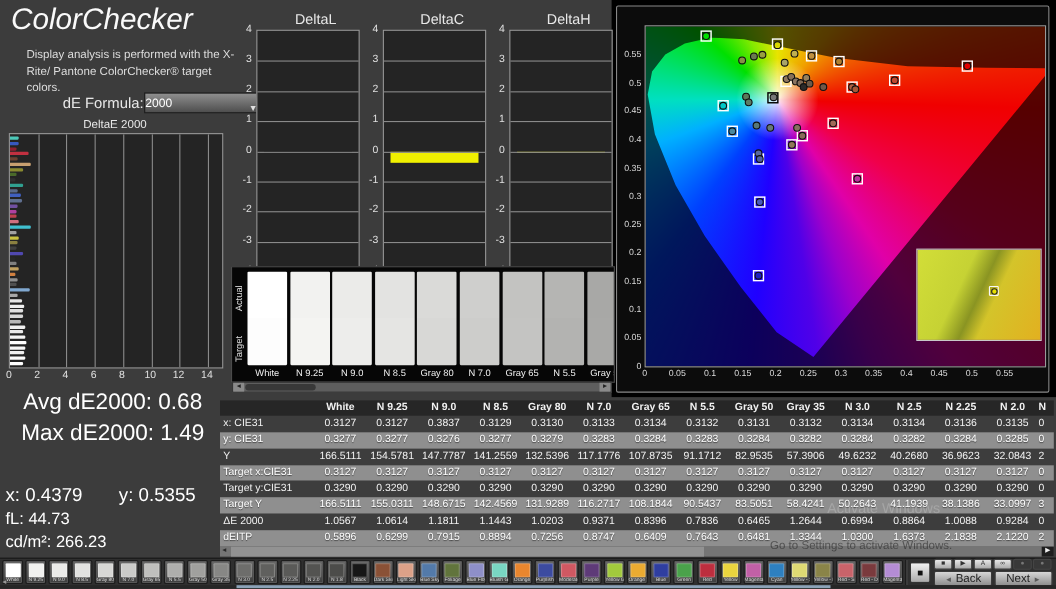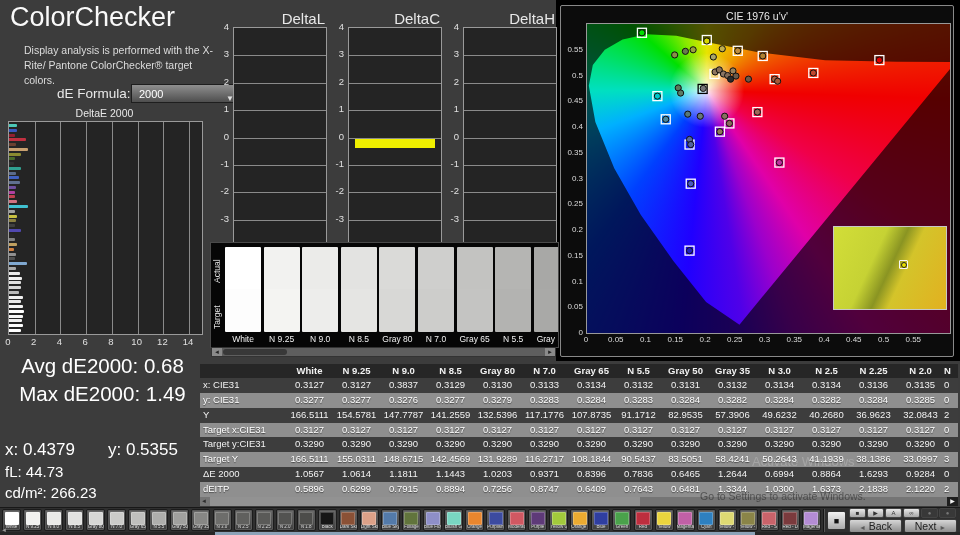--- a/index.html
+++ b/index.html
@@ -4,39 +4,39 @@
 <style>
   html,body{margin:0;padding:0;background:#222;}
   #app{position:relative;width:960px;height:535px;background:#3c3c3c;overflow:hidden;
        font-family:"Liberation Sans",sans-serif;color:#f0f0f0;}
   .abs{position:absolute;}
 
   
   .black-right{left:556px;top:0;width:404px;height:361px;background:#000;}
 
   
-  .title{left:10px;top:2px;font-size:27px;font-weight:500;color:#fafafa;}
+  .title{left:10px;top:2px;font-size:27px;font-weight:500;color:#fafafa;font-style:italic;}
   .desc{left:24px;top:43px;width:192px;font-size:10.5px;line-height:1.45;color:#dcdcdc;}
   .formula-label{left:57px;top:86px;font-size:13.5px;color:#e8e8e8;}
   .dropdown{left:131px;top:84px;width:108px;height:19px;background:linear-gradient(#8f8f8f,#4e4e4e);
-            border:1px solid #1e1e1e;color:#fff;font-size:11px;line-height:19px;padding-left:7px;box-sizing:border-box;}
+            border:1px solid #1e1e1e;color:#fff;font-size:11px;line-height:19px;box-sizing:border-box;}
   .dropdown .arr{position:absolute;right:4px;top:4px;font-size:8px;color:#e0e0e0;}
 
   
   .de-title{left:8px;top:107px;width:193px;text-align:center;font-size:10.5px;color:#e8e8e8;}
   .de-plot{left:8px;top:121px;width:193px;height:212px;background:#242424;border:1px solid #9a9a9a;overflow:hidden;}
   .de-grid{position:absolute;top:0;bottom:0;width:1px;background:#8a8a8a;}
   .de-bars{position:absolute;left:0;top:2px;right:0;bottom:0;display:flex;flex-direction:column;}
   .de-bar{display:block;height:3px;margin-bottom:1.77px;border-radius:0 1px 1px 0;}
   .de-xlabels{left:8px;top:336px;width:193px;height:12px;}
   .de-xlabels span{position:absolute;transform:translateX(-50%);font-size:9.5px;color:#e0e0e0;}
 
   
   .dchart{position:absolute;top:10px;width:124px;height:245px;}
-  .dchart-title{position:absolute;left:28px;top:0;width:92px;text-align:right;font-size:15px;color:#e8e8e8;}
+  .dchart-title{position:absolute;left:36px;top:0;width:92px;text-align:center;font-size:13px;color:#e8e8e8;}
   .dchart-plot{position:absolute;left:28px;top:17px;width:92px;height:219px;background:#242424;border:1px solid #9a9a9a;}
   .dgrid{position:absolute;left:0;right:0;height:1px;background:#8a8a8a;}
   .dylab{position:absolute;left:8px;width:16px;text-align:right;font-size:9.5px;color:#e0e0e0;}
   .dbar{position:absolute;left:7%;right:7%;}
 
   
   .sw-panel{left:210px;top:242px;width:347px;height:104px;background:#060606;border:1px solid #4a4a4a;overflow:hidden;}
   .sw-rowlabel{position:absolute;left:1px;width:11px;font-size:8.5px;color:#e0e0e0;
                writing-mode:vertical-rl;transform:rotate(180deg);text-align:center;}
   .sw-item{position:absolute;top:4px;width:36px;}
@@ -311,21 +311,20 @@
         </div>
       </div>
   </div>
   <div class="abs sw-scroll">
     <span class="sarrow" style="left:0;">◄</span>
     <span class="sarrow" style="right:0;">►</span>
     <span class="sw-thumb"></span>
   </div>
 
   <div class="abs cie-panel">
-    <div class="cie-title">CIE 1976 u'v'</div>
     <div class="cie-plot">
       <div class="cie-grad cie-dim"></div>
       <div class="cie-grad cie-bright"></div>
     </div>
     <svg class="cie-svg" viewBox="0 0 363 309">
         <rect x="51.437704918032786" y="5.28500000000002" width="9" height="9" fill="none" stroke="#ffffff" stroke-width="1.3"></rect>
         <rect x="116.3016393442623" y="12.495000000000015" width="9" height="9" fill="none" stroke="#ffffff" stroke-width="1.3"></rect>
         <rect x="147.24590163934428" y="23.309999999999956" width="9" height="9" fill="none" stroke="#ffffff" stroke-width="1.3"></rect>
         <rect x="172.23934426229508" y="28.459999999999972" width="9" height="9" fill="none" stroke="#ffffff" stroke-width="1.3"></rect>
         <rect x="288.8754098360656" y="32.57999999999996" width="9" height="9" fill="none" stroke="#ffffff" stroke-width="1.3"></rect>
@@ -552,21 +551,21 @@
         <div class="tcell">1.1811</div>
         <div class="tcell">1.1443</div>
         <div class="tcell">1.0203</div>
         <div class="tcell">0.9371</div>
         <div class="tcell">0.8396</div>
         <div class="tcell">0.7836</div>
         <div class="tcell">0.6465</div>
         <div class="tcell">1.2644</div>
         <div class="tcell">0.6994</div>
         <div class="tcell">0.8864</div>
-        <div class="tcell">1.6293</div>
+        <div class="tcell">1.0088</div>
         <div class="tcell">0.9284</div>
         <div class="tcell tpart">0</div>
       </div>
       <div class="trow light">
         <div class="tlabel">dEITP</div>
         <div class="tcell">0.5896</div>
         <div class="tcell">0.6299</div>
         <div class="tcell">0.7915</div>
         <div class="tcell">0.8894</div>
         <div class="tcell">0.7256</div>

